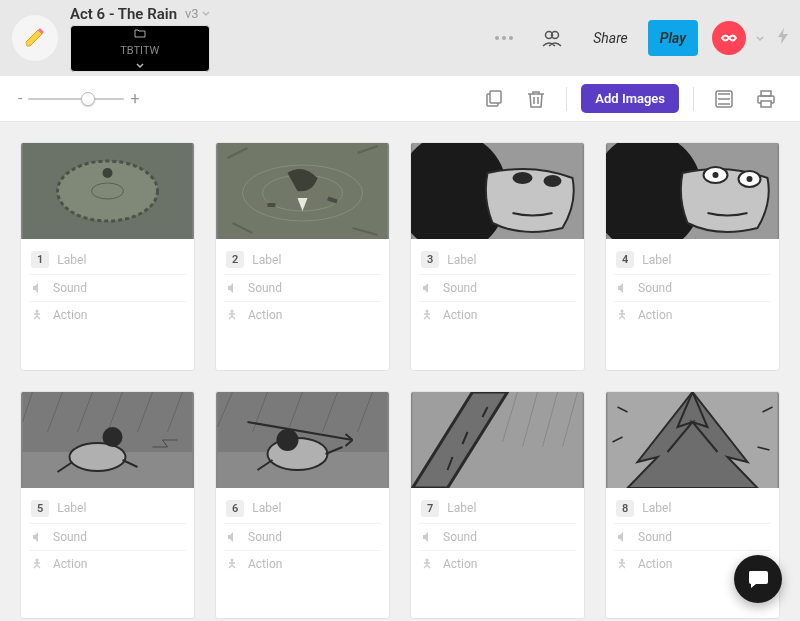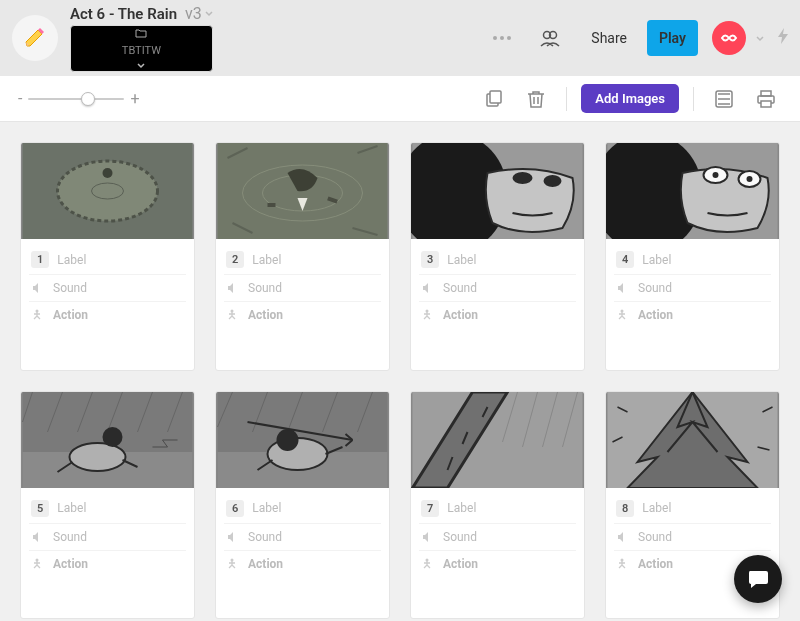--- a/index.html
+++ b/index.html
@@ -4,24 +4,24 @@
 <style>
 * { box-sizing: border-box; margin: 0; padding: 0; }
 body { font-family: -apple-system, BlinkMacSystemFont, "Segoe UI", Roboto, sans-serif; background: #f0f0f0; width: 800px; height: 621px; overflow: hidden; }
 
 
 .header { display: flex; align-items: center; height: 76px; background: #e8e8e8; padding: 0 12px; gap: 8px; }
 .logo-wrap { width: 46px; height: 46px; border-radius: 50%; background: #f5f5f5; display: flex; align-items: center; justify-content: center; margin-right: 4px; }
 .title-block { display: flex; flex-direction: column; gap: 2px; }
 .title-row { display: flex; align-items: center; gap: 8px; }
 .title-text { font-size: 15px; font-weight: 600; color: #333; }
-.version-chip { font-size: 16px; color: #999; display: flex; align-items: center; gap: 3px; }
+.version-chip { font-size: 13px; color: #999; display: flex; align-items: center; gap: 3px; }
 .folder-row { display: flex; align-items: center; gap: 6px; border: 1px solid #ddd; border-radius: 4px; padding: 2px 8px; background: #000000; font-size: 11px; color: #888; flex-direction: column; }
 .header-spacer { flex: 1; }
-.header-btn { height: 36px; padding: 0 12px; display: flex; align-items: center; font-size: 14px; color: #333; cursor: pointer; border-radius: 4px; }
+.header-btn { height: 36px; padding: 0 12px; display: flex; align-items: center; font-size: 14px; color: #333; cursor: pointer; border-radius: 4px; font-style: italic; }
 .header-btn.icon-only { padding: 0 10px; }
 .play-btn { background: #0ea5e9; font-weight: 600; }
 .brand-circle { width: 34px; height: 34px; border-radius: 50%; background: #ff4458; display: flex; align-items: center; justify-content: center; margin-left: 6px; }
 .caret-sm { color: #bbb; font-size: 10px; margin-left: 2px; }
 .bolt { color: #aaa; font-size: 16px; margin-left: 6px; }
 
 
 .toolbar { display: flex; align-items: center; height: 46px; background: #fff; border-bottom: 1px solid #e5e5e5; padding: 0 18px; gap: 10px; }
 .zoom-ctrl { display: flex; align-items: center; gap: 6px; color: #999; font-size: 16px; }
 .zoom-track { width: 96px; height: 2px; background: #ccc; position: relative; border-radius: 2px; }
@@ -31,21 +31,21 @@
 .divider { width: 1px; height: 24px; background: #e0e0e0; margin: 0 4px; }
 .add-images-btn { background: #5b3cc4; color: #fff; padding: 7px 14px; border-radius: 5px; font-size: 13px; font-weight: 600; cursor: pointer; }
 
 
 .grid { padding: 20px; display: grid; grid-template-columns: repeat(4, 1fr); gap: 20px; overflow-y: auto; height: calc(621px - 58px - 46px); }
 .card { background: #fff; border: 1px solid #e5e5e5; border-radius: 3px; overflow: hidden; display: flex; flex-direction: column; }
 .thumb { width: 100%; height: 96px; background: #888; position: relative; overflow: hidden; }
 .thumb svg { width: 100%; height: 100%; display: block; }
 .card-rows { padding: 6px 8px 8px; display: flex; flex-direction: column; }
 .card-row { display: flex; align-items: center; gap: 8px; padding: 6px 2px; font-size: 12px; color: #bbb; border-bottom: 1px solid #f2f2f2; }
-.card-row:last-child { border-bottom: none; font-weight: bold; }
+.card-row:last-child { border-bottom: none; }
 .num-badge { background: #eee; color: #555; font-weight: 600; font-size: 11px; padding: 2px 6px; border-radius: 3px; min-width: 18px; text-align: center; }
 .row-icon { width: 14px; color: #ccc; display: flex; }
 
 
 .chat-fab { position: fixed; right: 18px; bottom: 18px; width: 48px; height: 48px; border-radius: 50%; background: #1a1a1a; display: flex; align-items: center; justify-content: center; box-shadow: 0 4px 12px rgba(0,0,0,0.3); cursor: pointer; }
 </style>
 </head>
 <body>
 
 <div class="header">

